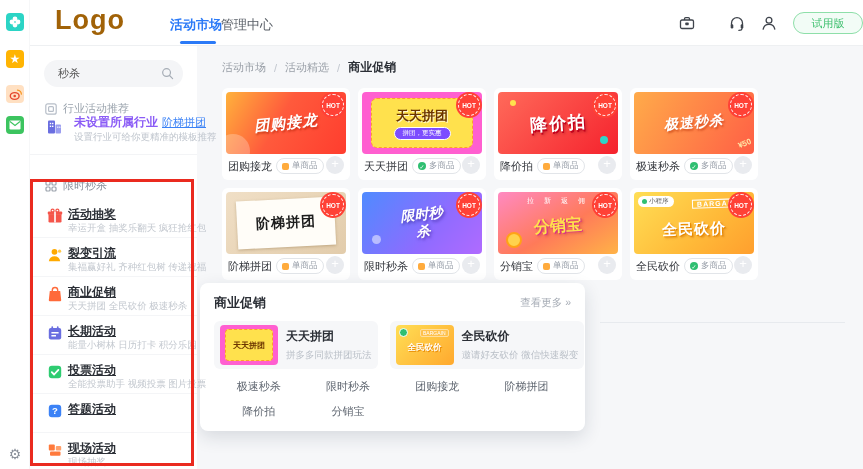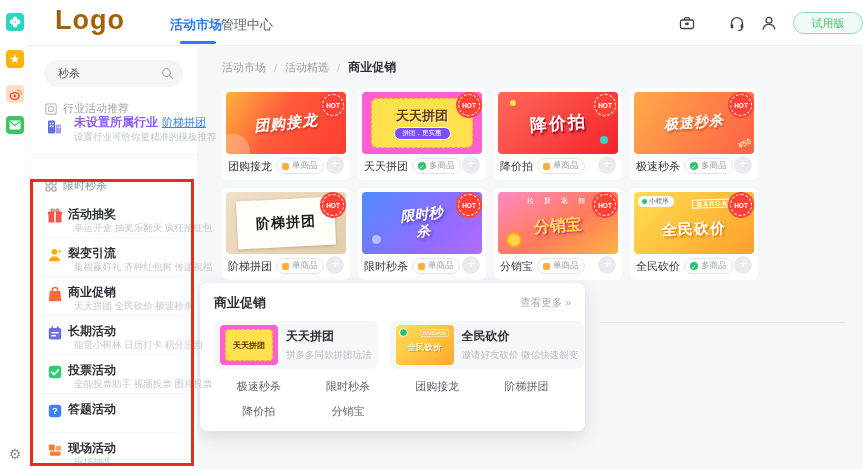--- a/index.html
+++ b/index.html
@@ -42,22 +42,22 @@
   .notice-title { position:absolute; left:44px; top:68px; font-size:12px; font-weight:bold; color:#8b5cf6; }
   .notice-link { position:absolute; left:132px; top:69px; font-size:11px; color:#3b82f6; text-decoration:underline; cursor:pointer; white-space:nowrap; }
   .notice-desc { position:absolute; left:44px; top:85px; font-size:9.5px; color:#bfc5cd; white-space:nowrap; }
   .side-div { position:absolute; left:0; top:108px; width:167px; height:1px; background:#f3f4f6; }
   .cat-header { position:absolute; left:15px; top:132px; display:flex; align-items:center; gap:6px;
     font-size:11px; color:#8a919c; }
   .cat-list { position:absolute; left:0; top:153px; width:167px; }
   .cat-item { position:relative; height:39px; border-bottom:1px solid #f4f5f7; cursor:pointer; }
   .cat-item:last-child { border-bottom:none; }
   .cat-ic { position:absolute; left:17px; top:9px; width:16px; height:16px; }
-  .cat-name { position:absolute; left:38px; top:7px; font-size:12px; font-weight:bold; color:#2c3037; }
-  .cat-desc { position:absolute; left:44px; top:23px; font-size:9.5px; color:#c3c8cf; white-space:nowrap; }
+  .cat-name { position:absolute; left:38px; top:7px; font-size:12px; font-weight:bold; color:#2c3037;text-decoration:underline; }
+  .cat-desc { position:absolute; left:38px; top:23px; font-size:9.5px; color:#c3c8cf; white-space:nowrap; }
 
   
   .main { position:absolute; left:197px; top:46px; width:666px; height:423px; background:#f6f7f9; overflow:hidden; }
   .breadcrumb { position:absolute; left:25px; top:13px; font-size:11px; color:#9aa0a8; display:flex; gap:8px; align-items:center; }
   .breadcrumb .sep { color:#c2c7cf; }
   .breadcrumb .current { color:#2b2f36; font-weight:bold; font-size:12px; }
   .main-divider { position:absolute; left:403px; top:276px; width:245px; height:1px; background:#e7eaee; }
 
   
   .card { position:absolute; width:128px; height:92px; background:#fff; border-radius:6px; padding:4px; z-index:2; }

